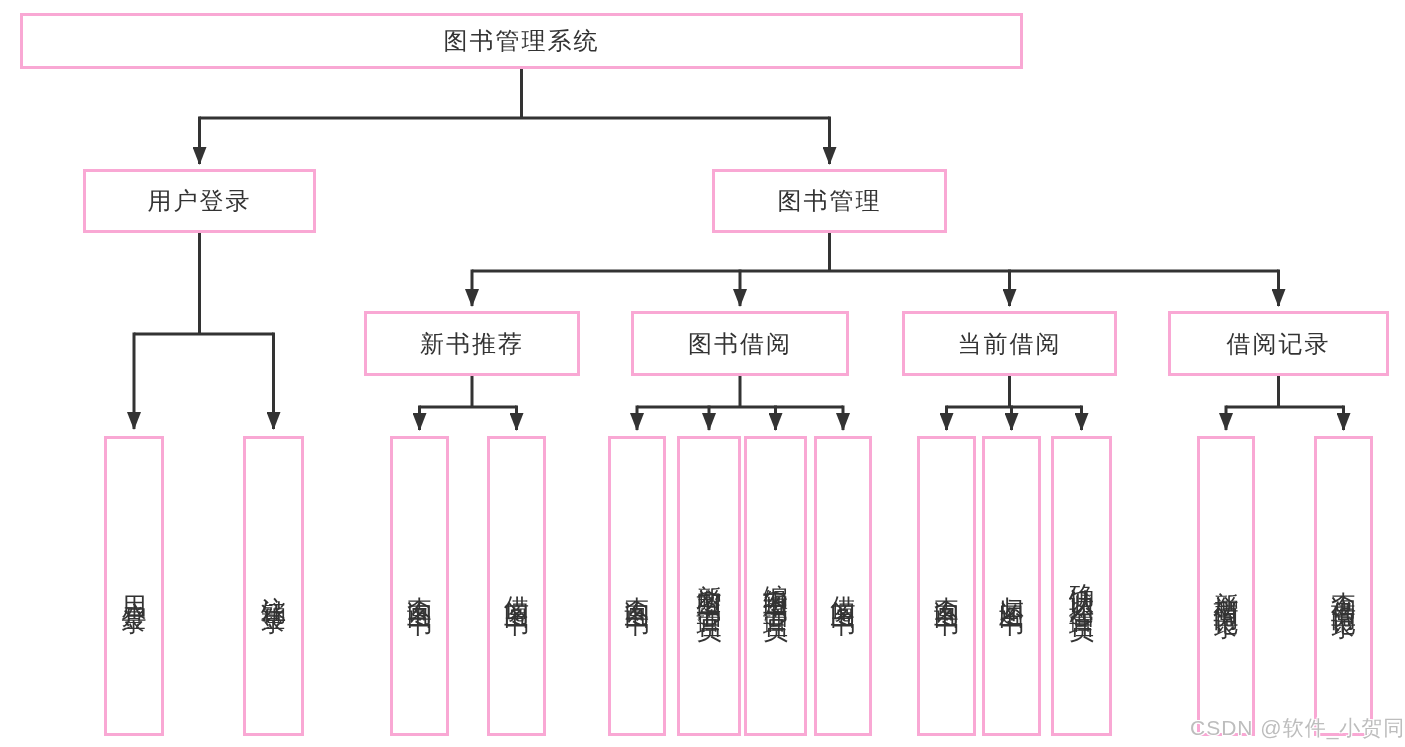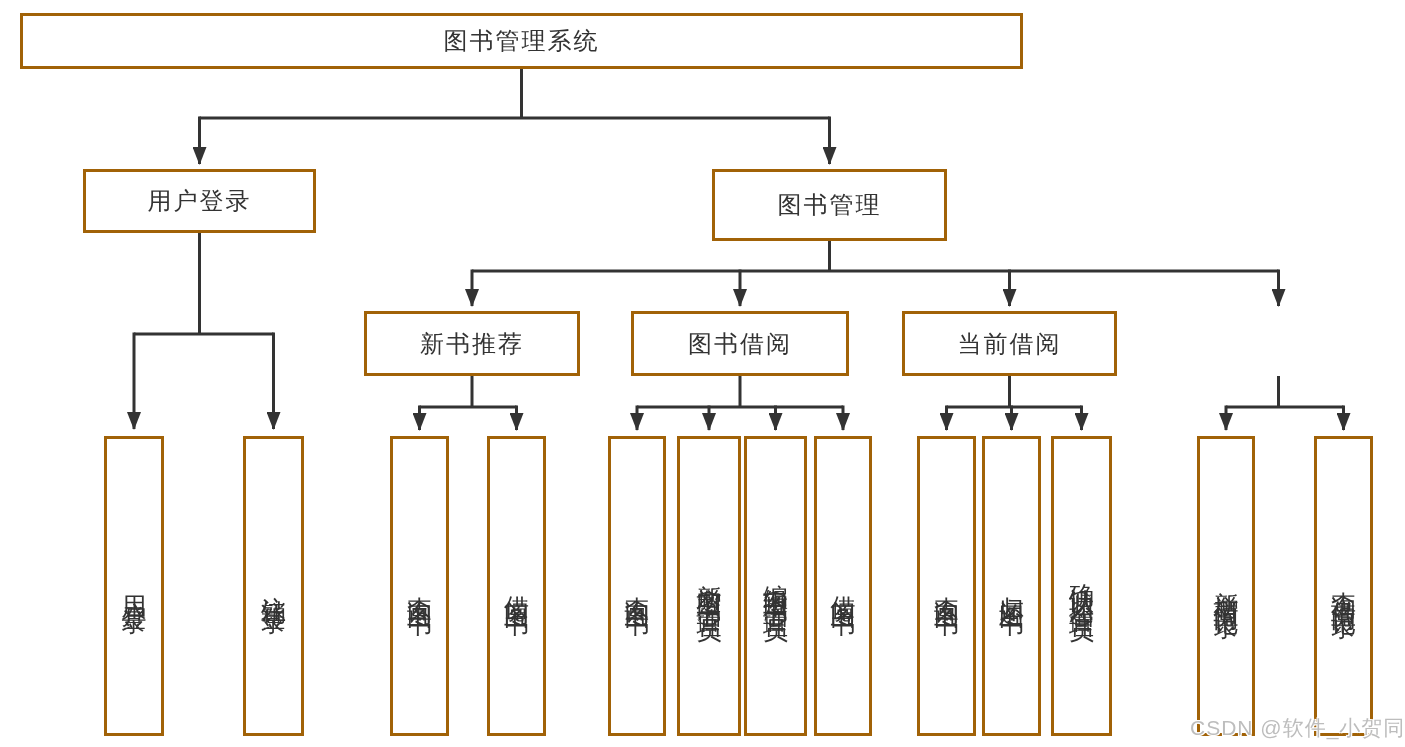--- a/index.html
+++ b/index.html
@@ -13,21 +13,21 @@
   }
   .connectors {
     position: absolute;
     left: 0; top: 0;
     width: 1405px; height: 747px;
     z-index: 0;
   }
   .box {
     position: absolute;
     box-sizing: border-box;
-    border: 3px solid #a16207;
+    border: 3px solid #f9a8d4;
     background: #ffffff;
     display: flex;
     align-items: center;
     justify-content: center;
     z-index: 1;
     color: #333333;
   }
   .h-label {
     font-size: 24px;
     letter-spacing: 2px;
@@ -38,21 +38,21 @@
     writing-mode: vertical-rl;
     text-orientation: upright;
     font-size: 25px;
     letter-spacing: 5px;
     color: #333333;
     line-height: 1;
   }
   
   .n-root   { left: 20px;   top: 13px;  width: 1003px; height: 56px; }
   .n-login  { left: 83px;   top: 169px; width: 233px;  height: 64px; }
-  .n-mgmt   { left: 712px;  top: 169px; width: 235px;  height: 72px; }
+  .n-mgmt   { left: 712px;  top: 169px; width: 235px;  height: 64px; }
   .n-rec    { left: 364px;  top: 311px; width: 216px;  height: 65px; }
   .n-bor    { left: 631px;  top: 311px; width: 218px;  height: 65px; }
   .n-cur    { left: 902px;  top: 311px; width: 215px;  height: 65px; }
   .n-recd   { left: 1168px; top: 311px; width: 221px;  height: 65px; }
   .leaf     { top: 436px; height: 300px; }
   .l-a1 { left: 104px;  width: 60px; }
   .l-a2 { left: 243px;  width: 61px; }
   .l-b1 { left: 390px;  width: 59px; }
   .l-b2 { left: 487px;  width: 59px; }
   .l-c1 { left: 608px;  width: 58px; }
@@ -144,20 +144,23 @@
 
   <div class="box n-rec">
     <span class="h-label">新书推荐</span>
   </div>
   <div class="box n-cur">
     <span class="h-label">当前借阅</span>
   </div>
   <div class="box n-bor">
     <span class="h-label">图书借阅</span>
   </div>
+  <div class="box n-recd">
+    <span class="h-label">借阅记录</span>
+  </div>
 
   <div class="box leaf l-a1">
     <span class="v-label">用户登录</span>
   </div>
   <div class="box leaf l-a2">
     <span class="v-label">注销登录</span>
   </div>
 
   <div class="box leaf l-b1">
     <span class="v-label">查询图书</span>

